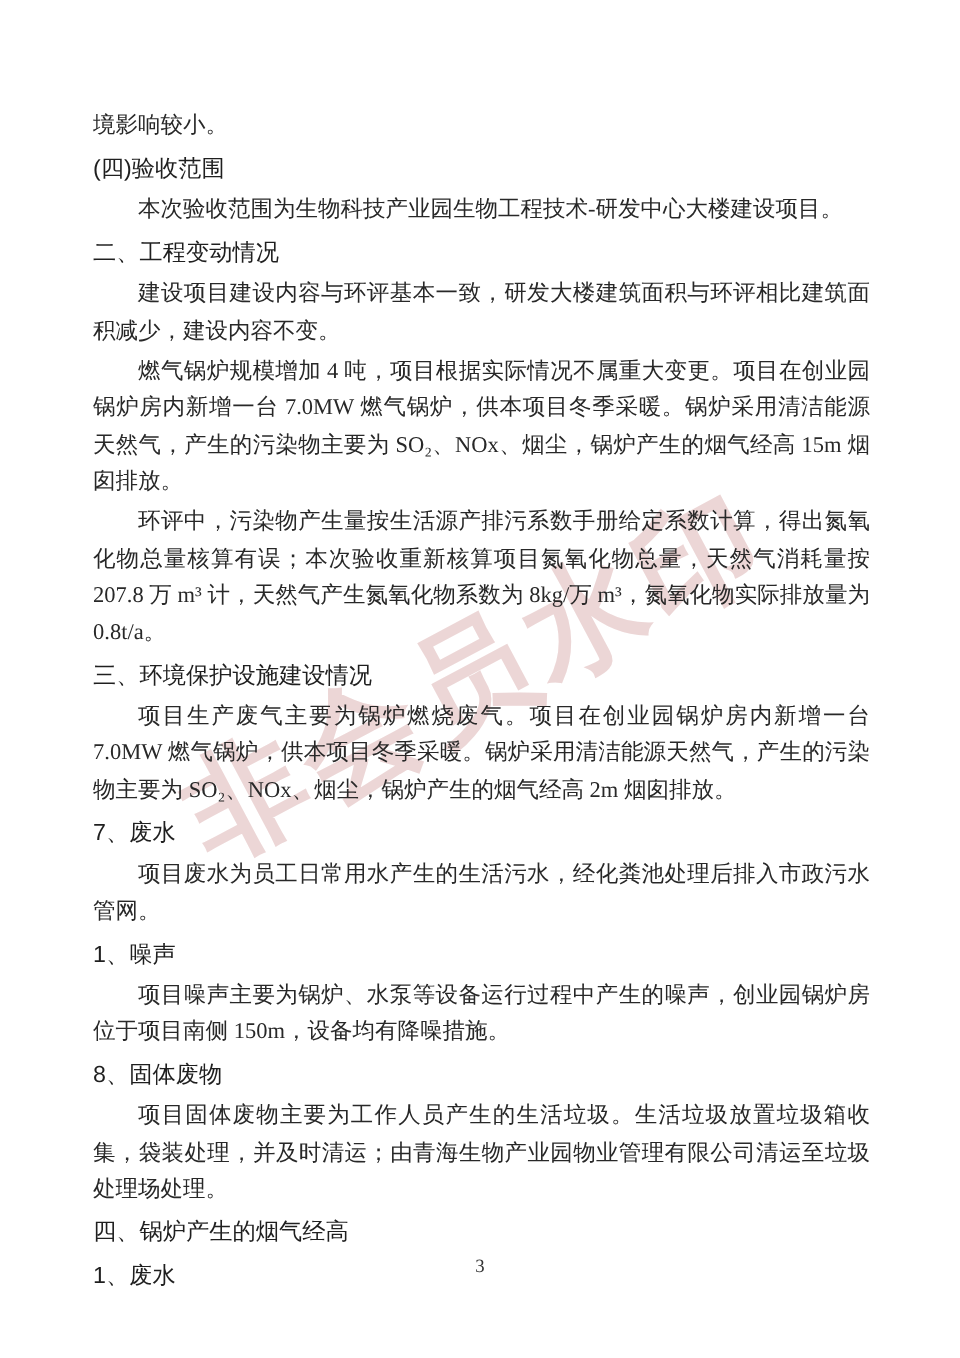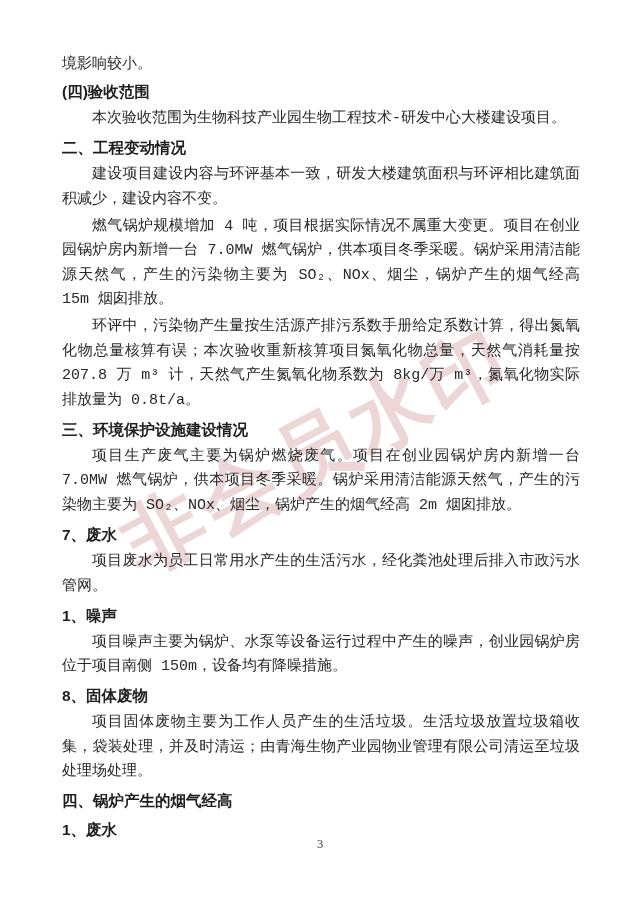--- a/index.html
+++ b/index.html
@@ -26,37 +26,36 @@
     letter-spacing: 5px;
     color: #ecd6d6;
     white-space: nowrap;
     z-index: 0;
     user-select: none;
   }
   .content {
     position: absolute;
     left: 62px;
     right: 60px;
-    top: 51px;
+    top: 72px;
     z-index: 1;
     font-size: 15px;
     line-height: 24.5px;
     color: #282828;
     text-align: justify;
   }
   .blk {
     margin: 0 0 2.6px 0;
   }
   .b-body.indent {
     text-indent: 2em;
-    font-family: Liberation Mono, monospace;
   }
   .b-h1, .b-h2 {
     margin-top: 4.5px;
-    font-weight: bold;
+    font-weight: normal;
     font-family: "Liberation Sans", "DejaVu Sans", sans-serif;
     font-size: 15.5px;
     color: #1f1f1f;
   }
   .page-number {
     position: absolute;
     left: 0;
     width: 100%;
     top: 837px;
     text-align: center;

